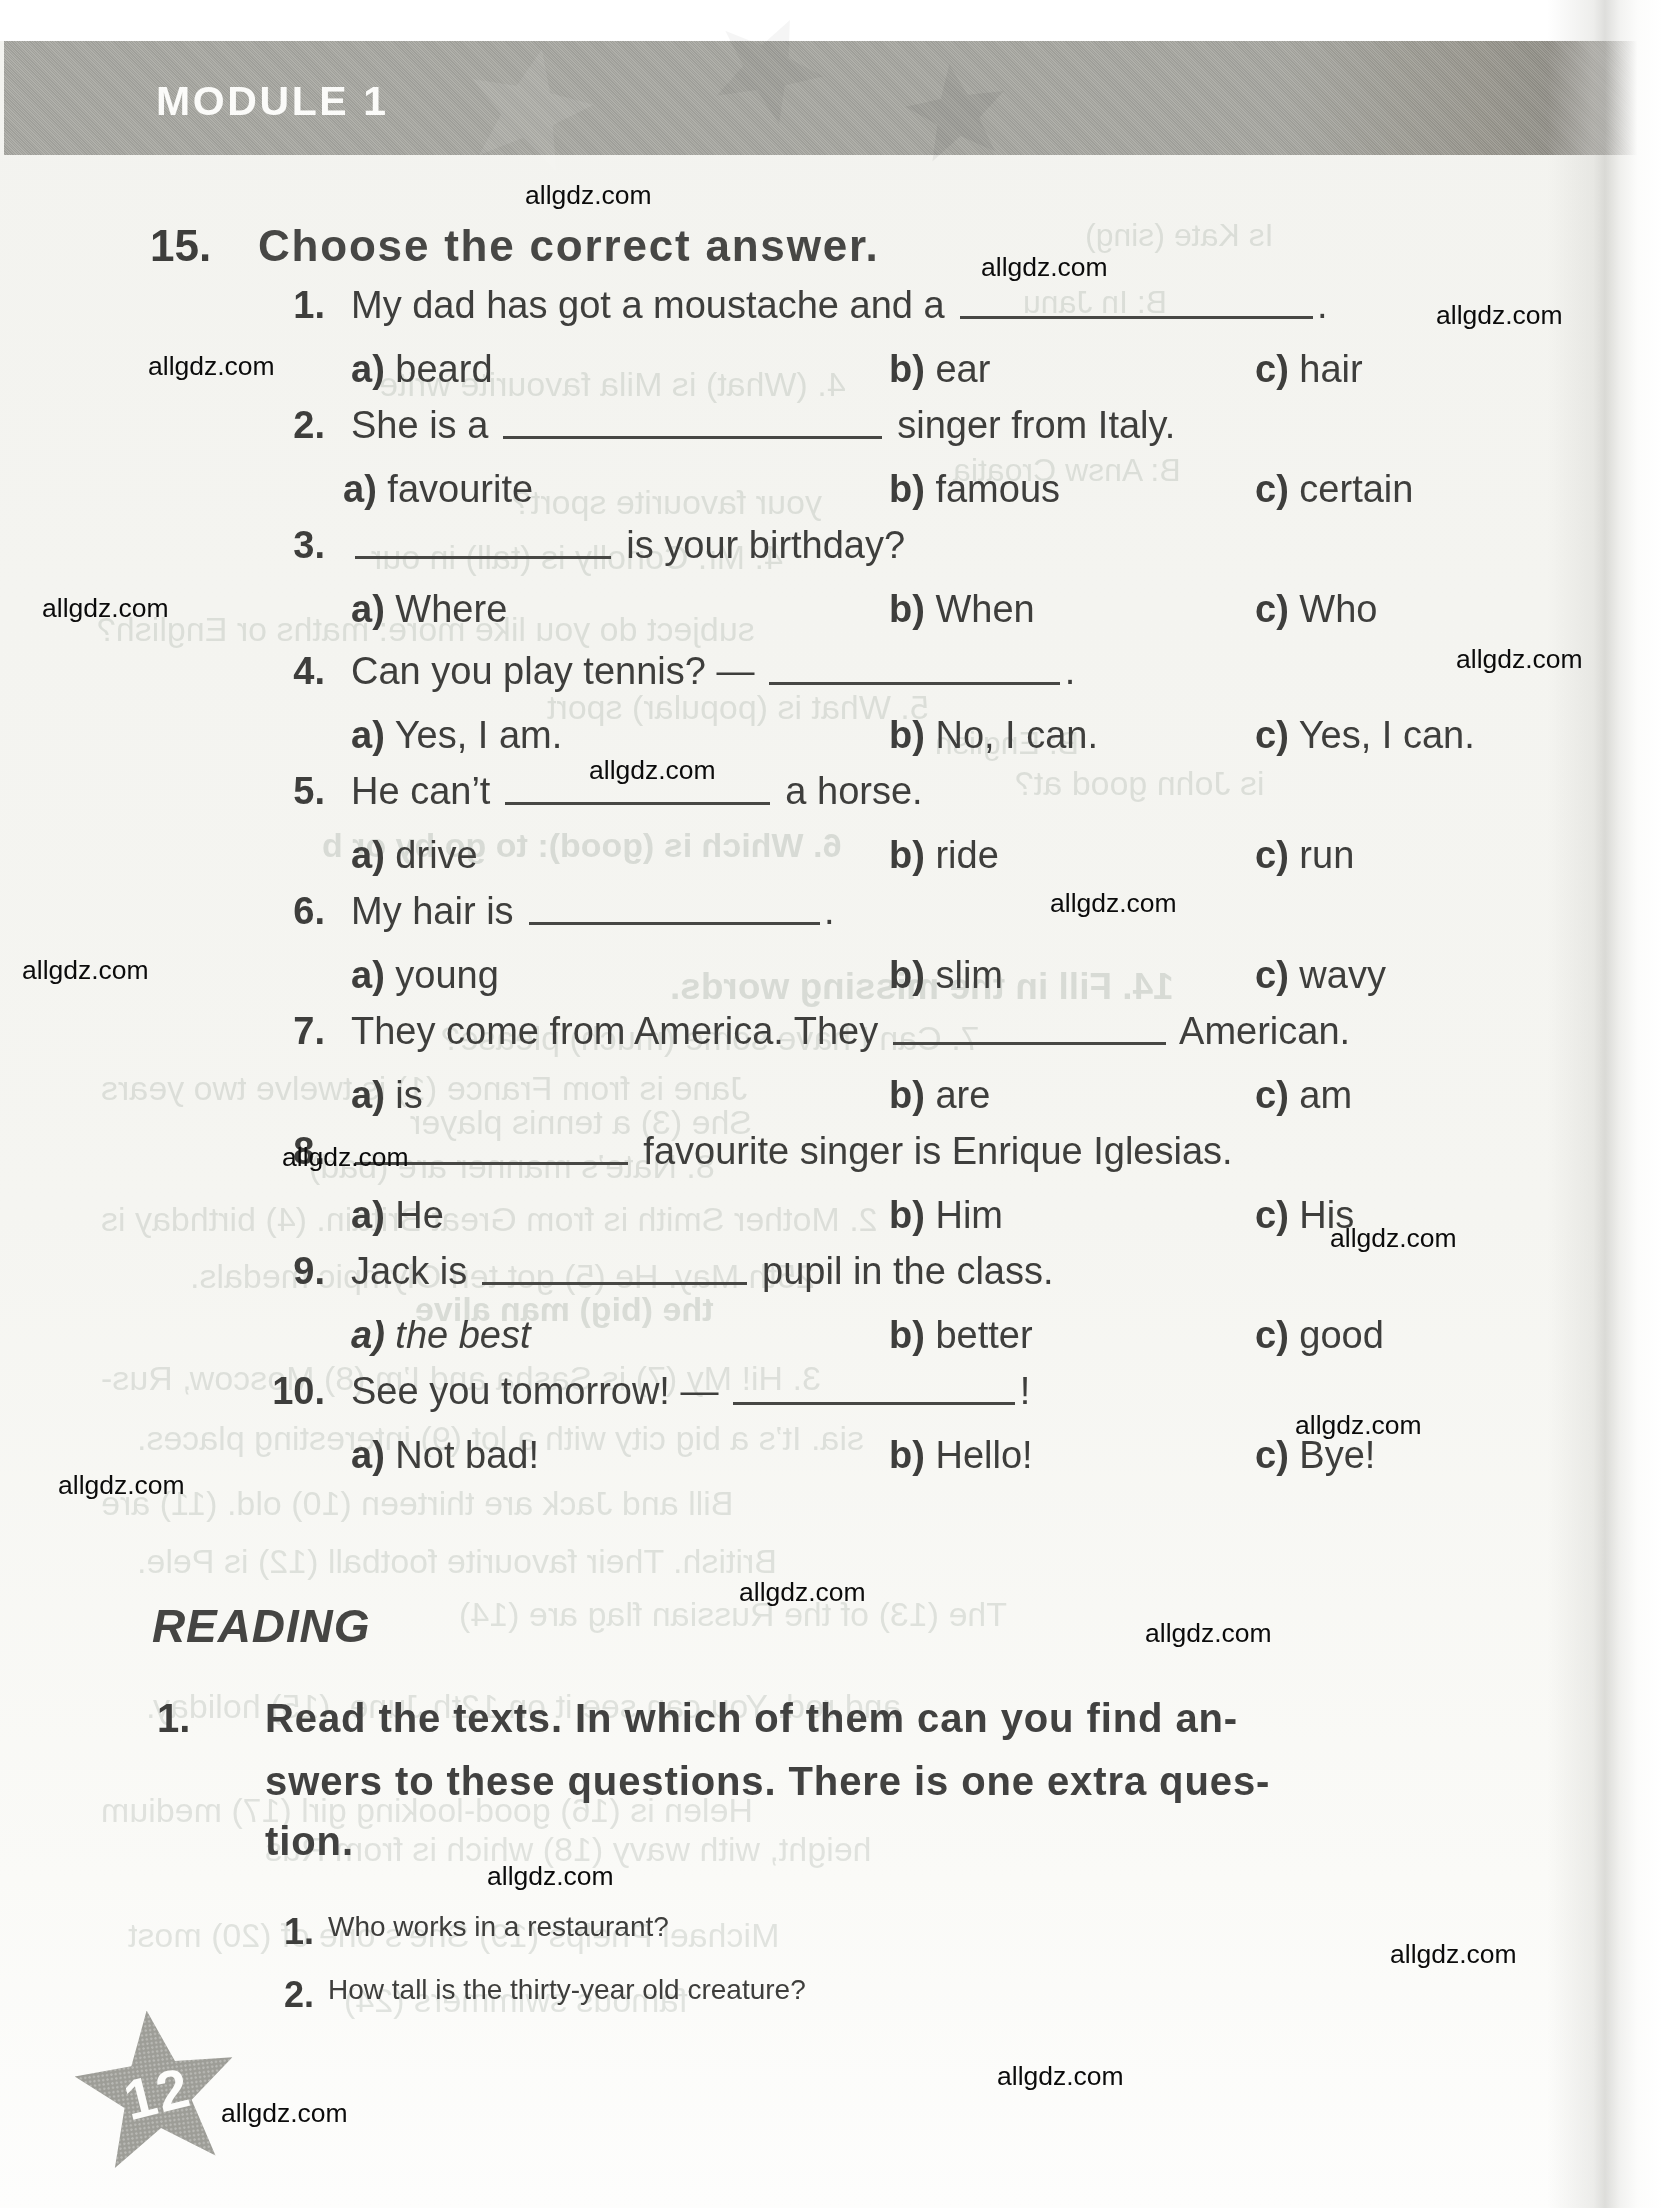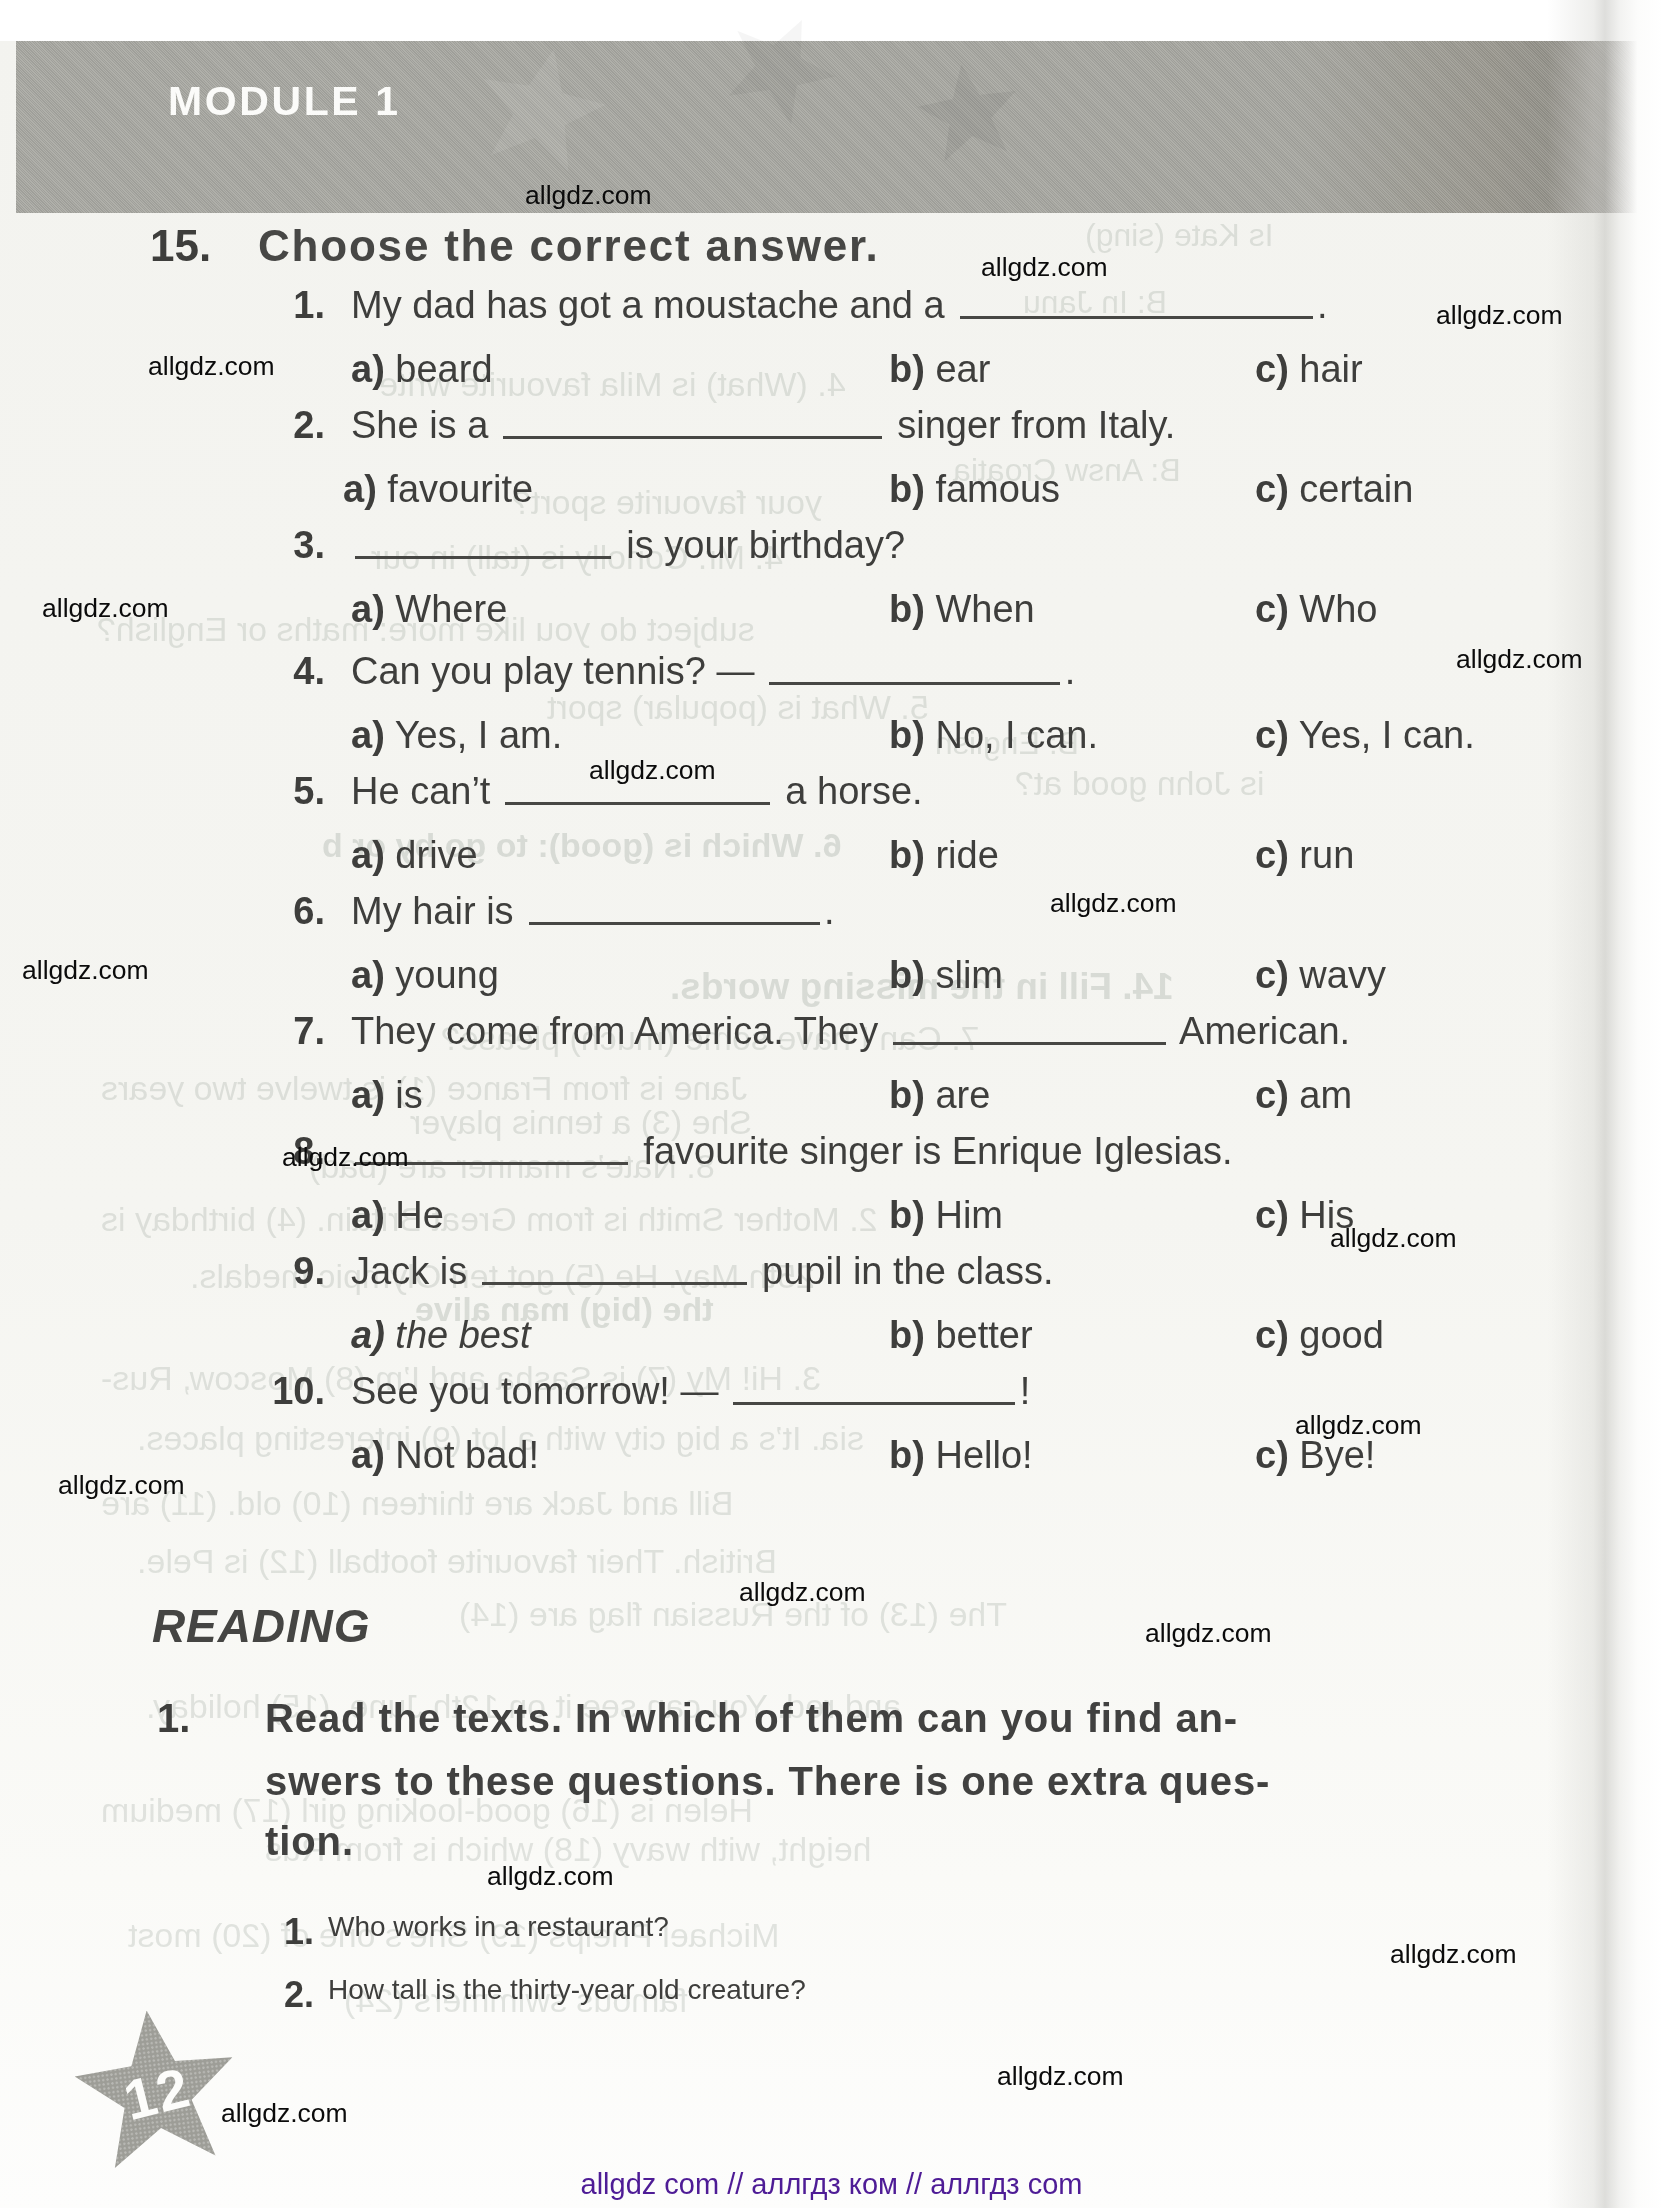--- a/index.html
+++ b/index.html
@@ -4,21 +4,21 @@
 <style>
   html,body{margin:0;padding:0;background:#ffffff;}
   .scan{
     position:relative;width:1663px;height:2208px;overflow:hidden;
     background:linear-gradient(180deg,#f3f3ef 0%,#f5f5f1 55%,#fafaf7 85%,#fdfdfc 100%);
     font-family:"Liberation Sans",sans-serif;color:#3e3e3c;
   }
   .top-white{position:absolute;left:0;top:0;width:100%;height:41px;background:#ffffff;}
   .green-top{position:absolute;left:0;top:3.5px;width:100%;text-align:center;font-size:27px;font-weight:400;z-index:7;}
   .banner{
-    position:absolute;left:16px;top:41px;width:1643px;height:172px;z-index:2;
+    position:absolute;left:4px;top:41px;width:1643px;height:114px;z-index:2;
     background-image:repeating-linear-gradient(45deg,rgba(255,255,255,0.09) 0 0.9px,rgba(0,0,0,0.05) 0.9px 1.8px),
       linear-gradient(to right,#a8a8a2 0%,#a7a7a1 78%,#9a988f 90%,#8e8c86 97%,#858380 100%);
   }
   .banner-star{position:absolute;background:rgba(255,255,255,0.08);
     clip-path:polygon(50% 0%,63% 33%,97% 35%,70% 58%,80% 94%,50% 73%,20% 94%,30% 58%,3% 35%,37% 33%);}
   .banner-star.s1{left:459px;top:7px;width:132px;height:124px;transform:rotate(12deg);}
   .banner-star.s2{left:900px;top:23px;width:106px;height:99px;transform:rotate(-9deg);background:rgba(0,0,0,0.05);}
   .banner-star.s3{left:706px;top:-26.5px;width:115px;height:106px;transform:rotate(25deg);background:rgba(0,0,0,0.04);}
   .module-label{position:absolute;left:152px;top:37px;font-size:41px;font-weight:700;color:#fbfbf9;letter-spacing:2.6px;}
   .page-curl{position:absolute;top:0;right:0;width:116px;height:100%;z-index:3;pointer-events:none;
@@ -233,16 +233,15 @@
       <span class="watermark" style="left: 1295px; top: 1410px;">allgdz.com</span>
       <span class="watermark" style="left: 58px; top: 1470px;">allgdz.com</span>
       <span class="watermark" style="left: 739px; top: 1577px;">allgdz.com</span>
       <span class="watermark" style="left: 1145px; top: 1618px;">allgdz.com</span>
       <span class="watermark" style="left: 487px; top: 1861px;">allgdz.com</span>
       <span class="watermark" style="left: 1390px; top: 1939px;">allgdz.com</span>
       <span class="watermark" style="left: 997px; top: 2061px;">allgdz.com</span>
       <span class="watermark" style="left: 221px; top: 2098px;">allgdz.com</span>
     </div>
 
-  <div class="purple-footer" style="color: rgb(78, 28, 150);">allgdz com  //  аллгдз ком  //  аллгдз com</div>
 <div class="page-curl"></div>
   </div>
 
 
 </body></html>

